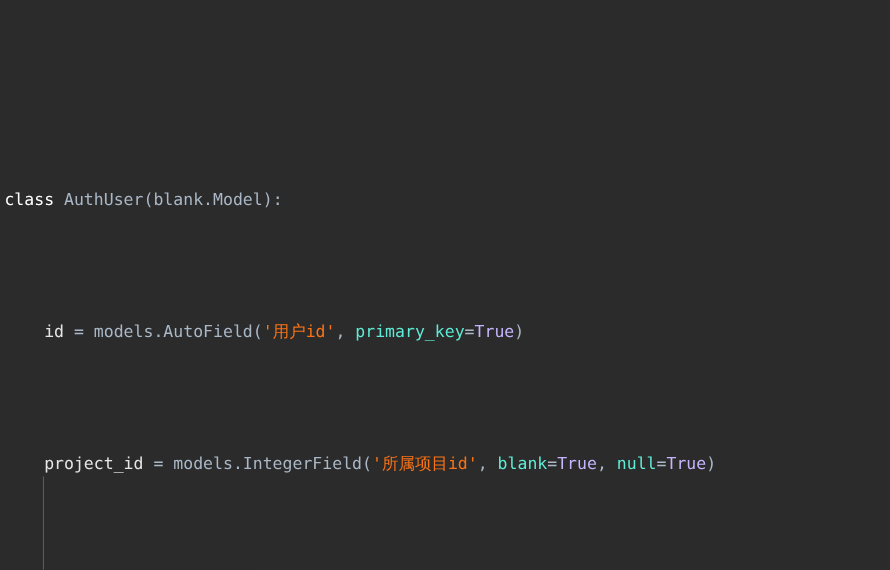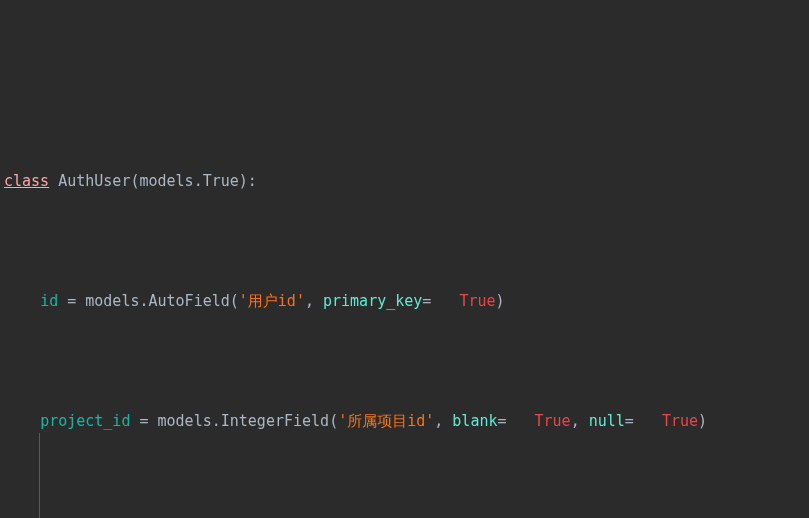--- a/index.html
+++ b/index.html
@@ -29,30 +29,30 @@
     white-space: pre;
   }
   .code-line {
     height: 24px;
     line-height: 24px;
     padding-left: 4px;
     white-space: pre;
     position: relative;
   }
   
-  .tok-kw      { color: #fca5a5; text-decoration: underline; }
+  .tok-kw      { color: #ffffff; }
   .tok-cls     { color: #A9B7C6; text-align: right; }
   .tok-plain   { color: #A9B7C6; }
   .tok-punc    { color: #A9B7C6; }
   .tok-paren   { color: #A9B7C6; }
   .tok-str     { color: #f97316; }
   .tok-kwarg   { color: #5eead4; }
-  .tok-bool    { color: #ef4444; margin-left: 28px; }
+  .tok-bool    { color: #c4b5fd; }
   .tok-op      { color: #A9B7C6; }
-  .tok-field   { color: #14b8a6; }
+  .tok-field   { color: #e5e5e5; }
   
   .indent-guide {
     position: absolute;
     width: 1px;
     background: #585C5E;
   }
   #watermark {
     position: absolute;
     right: 11px;
     bottom: 6px;
@@ -68,21 +68,21 @@
 <body>
 
 <div id="editor">
 
   <div id="code-surface">
 
     
     <div class="indent-guide" style="left:39px; top:432px; height:86px;"></div>
 
     
-    <div class="code-line"><span class="tok-kw">class</span><span class="tok-plain"> </span><span class="tok-cls">AuthUser</span><span class="tok-paren">(</span><span class="tok-plain">models.True</span><span class="tok-paren">)</span><span class="tok-punc">:</span></div>
+    <div class="code-line"><span class="tok-kw">class</span><span class="tok-plain"> </span><span class="tok-cls">AuthUser</span><span class="tok-paren">(</span><span class="tok-plain">blank.Model</span><span class="tok-paren">)</span><span class="tok-punc">:</span></div>
 
     
     <div class="code-line"><span class="tok-plain">    </span><span class="tok-field">id</span><span class="tok-op"> = </span><span class="tok-plain">models.AutoField</span><span class="tok-paren">(</span><span class="tok-str">'用户id'</span><span class="tok-punc">, </span><span class="tok-kwarg">primary_key</span><span class="tok-op">=</span><span class="tok-bool">True</span><span class="tok-paren">)</span></div>
 
     
     <div class="code-line"><span class="tok-plain">    </span><span class="tok-field">project_id</span><span class="tok-op"> = </span><span class="tok-plain">models.IntegerField</span><span class="tok-paren">(</span><span class="tok-str">'所属项目id'</span><span class="tok-punc">, </span><span class="tok-kwarg">blank</span><span class="tok-op">=</span><span class="tok-bool">True</span><span class="tok-punc">, </span><span class="tok-kwarg">null</span><span class="tok-op">=</span><span class="tok-bool">True</span><span class="tok-paren">)</span></div>
 
     
     
 

